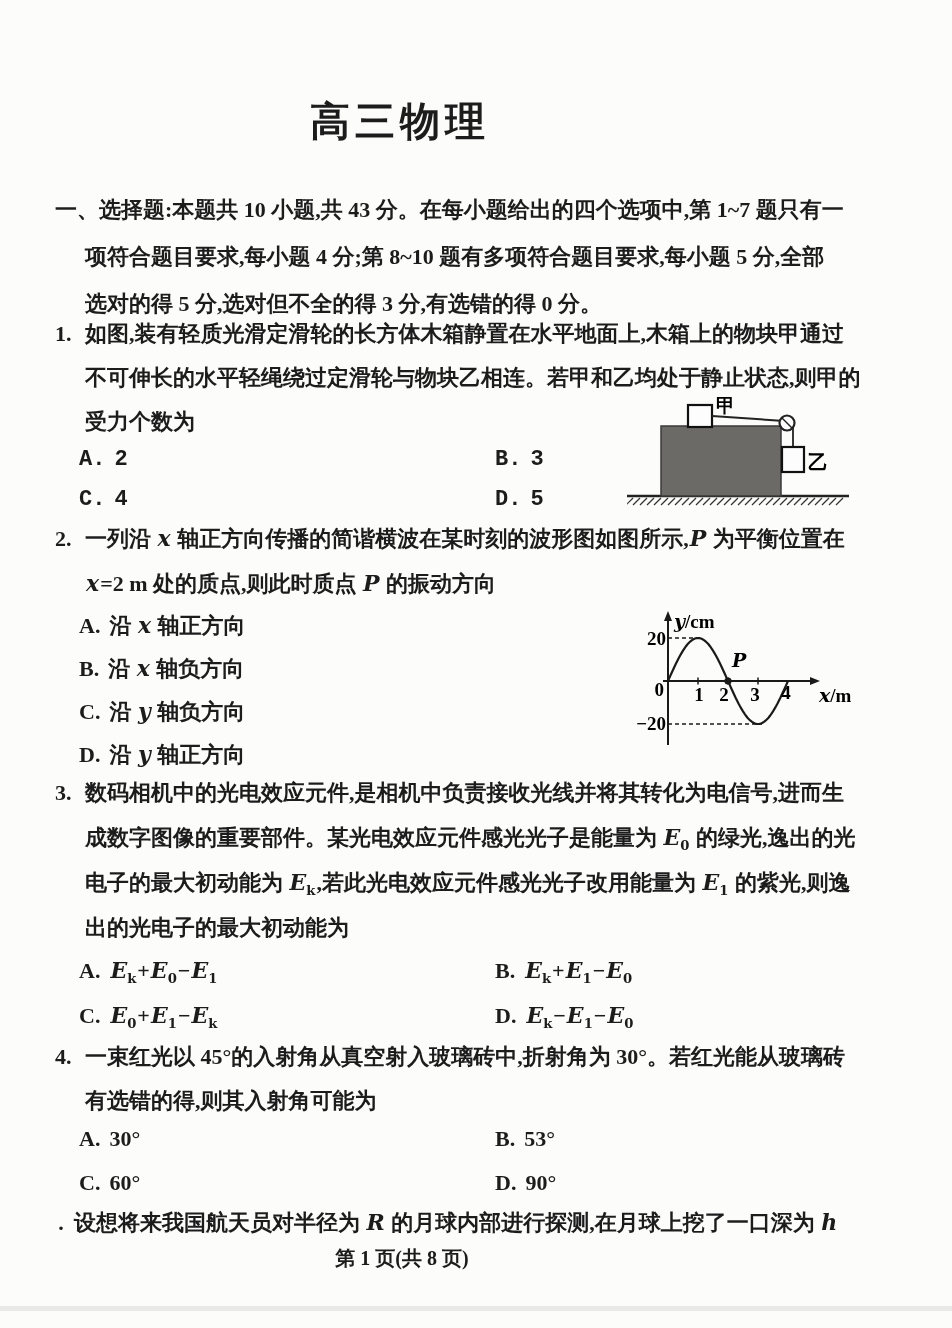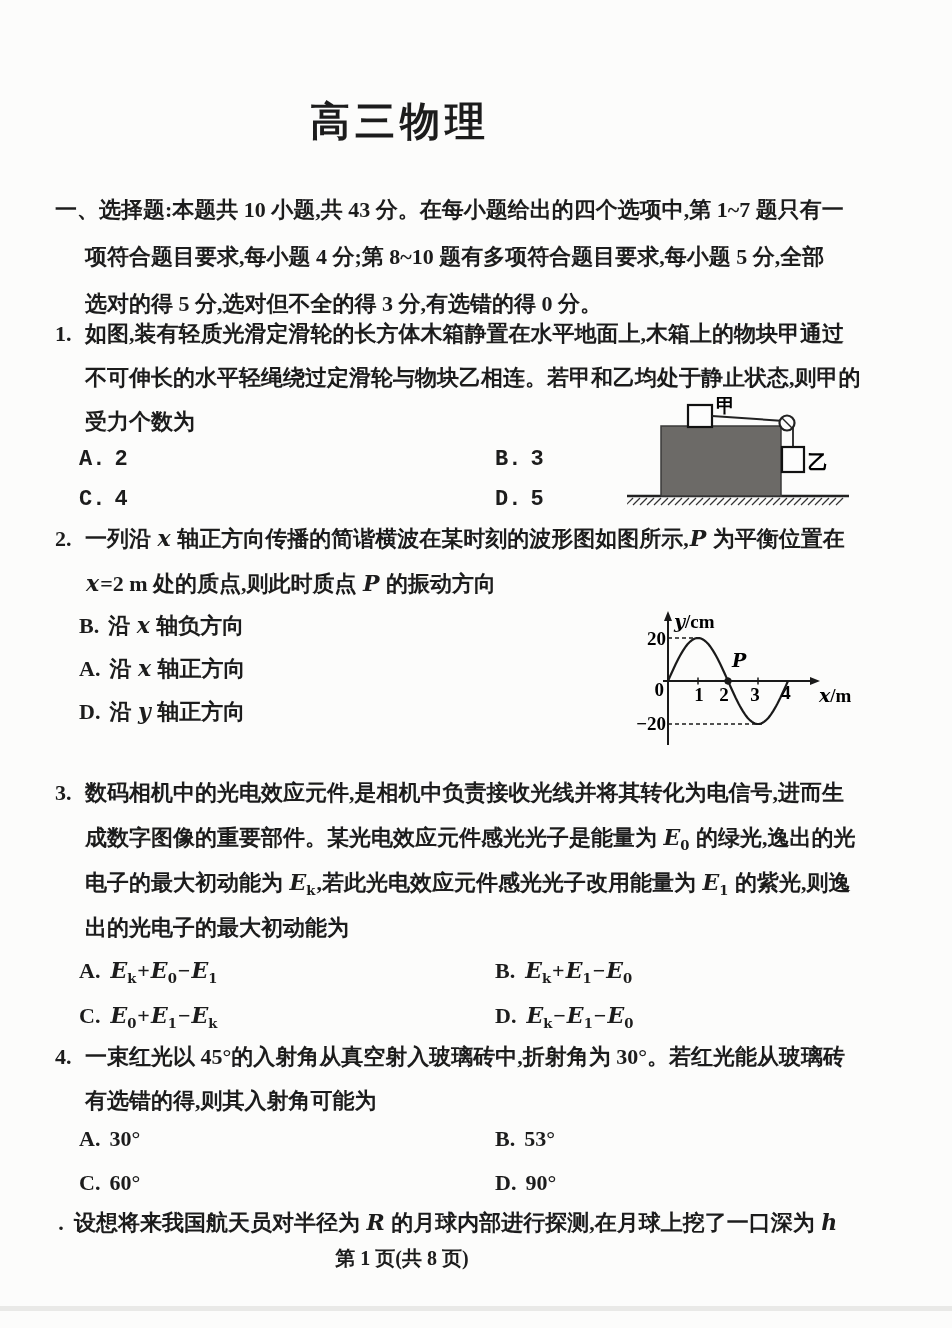--- a/index.html
+++ b/index.html
@@ -106,22 +106,23 @@
     <line x1="166" y1="36" x2="166" y2="56" stroke="#222" stroke-width="1.8"></line>
     <rect x="155" y="56" width="22" height="25" fill="#fdfdfd" stroke="#111" stroke-width="2.2"></rect>
     <text x="181" y="78" font-size="20">乙</text>
   </svg>
 
   <div class="block" style="top:516px">
     <div class="line"><span class="qnum">2.</span><span>一列沿 <span class="mv">x</span> 轴正方向传播的简谐横波在某时刻的波形图如图所示,<span class="mv">P</span> 为平衡位置在</span></div>
     <div class="line indent"><span class="mv">x</span>=2 m 处的质点,则此时质点 <span class="mv">P</span> 的振动方向</div>
   </div>
   <div class="block q2opts" style="top:604px">
+    <div class="optrow"><span class="optlabel">A.</span><span>沿 <span class="mv">x</span> 轴正方向</span></div>
     <div class="optrow"><span class="optlabel">B.</span><span>沿 <span class="mv">x</span> 轴负方向</span></div>
-    <div class="optrow"><span class="optlabel">A.</span><span>沿 <span class="mv">x</span> 轴正方向</span></div>
+    <div class="optrow"><span class="optlabel">C.</span><span>沿 <span class="mv">y</span> 轴负方向</span></div>
     <div class="optrow"><span class="optlabel">D.</span><span>沿 <span class="mv">y</span> 轴正方向</span></div>
   </div>
 
   <svg class="abs" style="left:632px; top:607px" width="320" height="150" viewBox="0 0 320 150">
     <line x1="36" y1="138" x2="36" y2="12" stroke="#1a1a1a" stroke-width="2"></line>
     <polygon points="36,4 32,14 40,14" fill="#1a1a1a"></polygon>
     <line x1="31" y1="74" x2="180" y2="74" stroke="#1a1a1a" stroke-width="2"></line>
     <polygon points="188,74 178,70 178,78" fill="#1a1a1a"></polygon>
     <line x1="36" y1="31" x2="66" y2="31" stroke="#1a1a1a" stroke-width="1.5" stroke-dasharray="4 3"></line>
     <line x1="36" y1="117" x2="130" y2="117" stroke="#1a1a1a" stroke-width="1.5" stroke-dasharray="4 3"></line>

